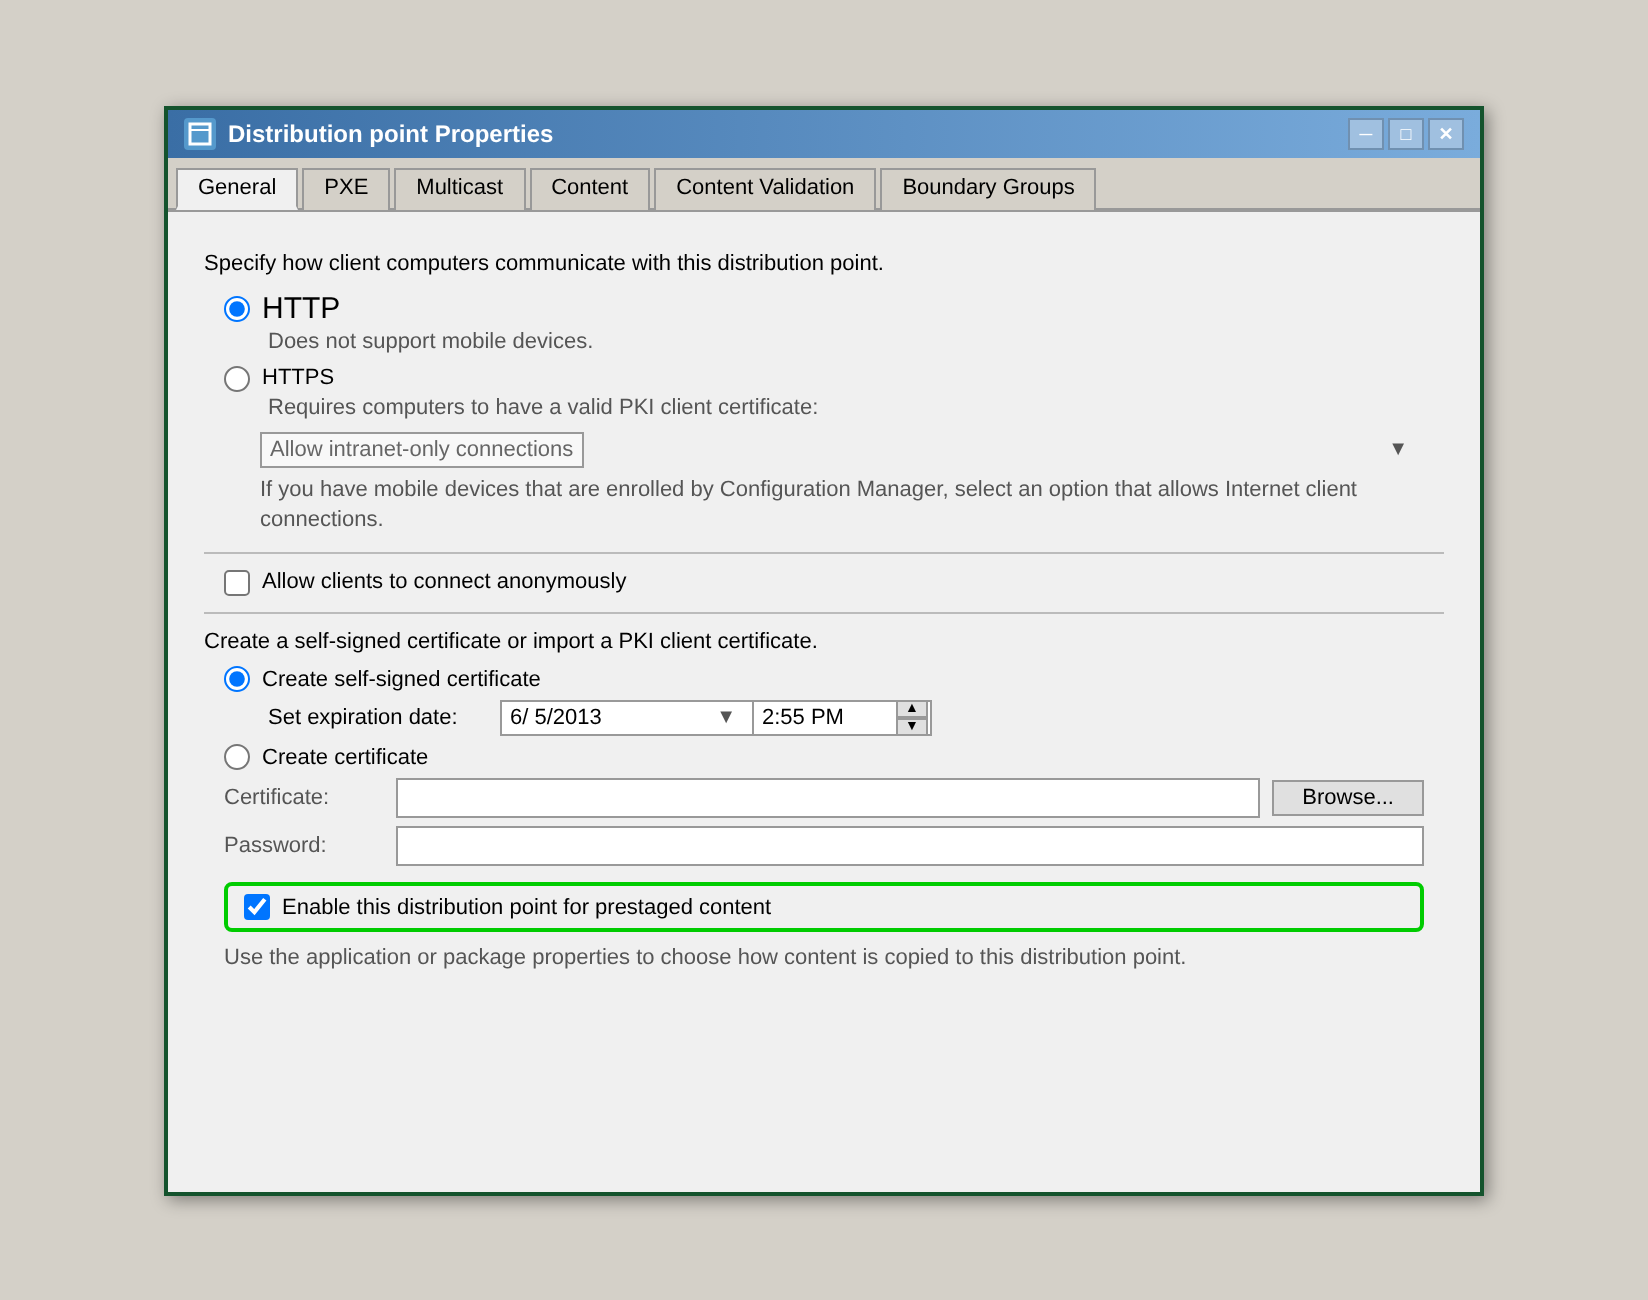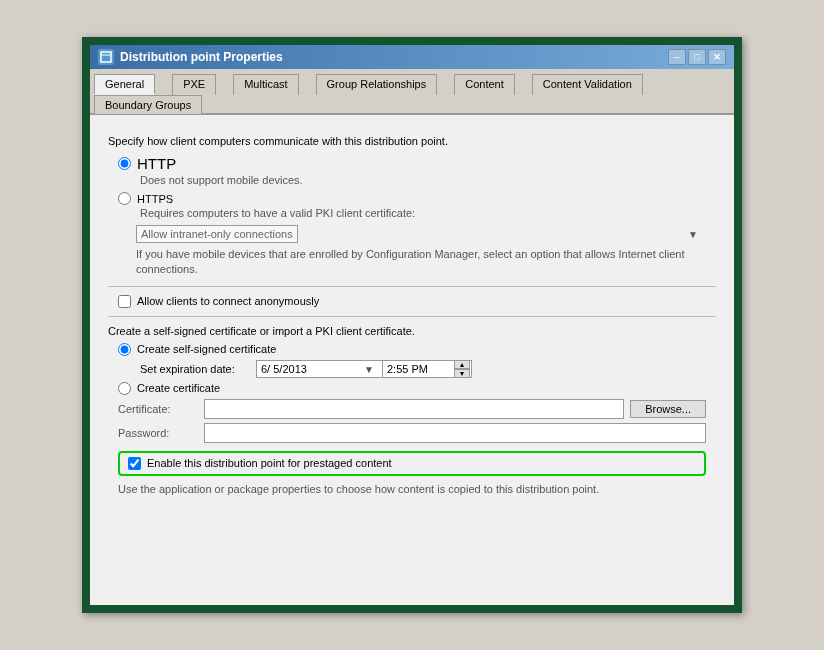--- a/index.html
+++ b/index.html
@@ -8,21 +8,21 @@
       font-size: 12px;
       background: #d4d0c8;
       display: flex;
       align-items: center;
       justify-content: center;
       min-height: 100vh;
     }
     .window {
       width: 660px;
       background: #eab308;
-      border: 8px solid #14532d;
+      border: 2px solid #14532d;
       box-shadow: 2px 2px 8px rgba(0,0,0,0.4);
     }
     .title-bar {
       background: linear-gradient(to right, #3a6ea5, #7aacdc);
       color: white;
       padding: 4px 8px;
       display: flex;
       align-items: center;
       font-size: 12px;
       font-weight: bold;
@@ -64,21 +64,21 @@
       flex-wrap: wrap;
     }
     .tab {
       padding: 3px 10px;
       background: #d4d0c8;
       border: 1px solid #999;
       border-bottom: none;
       cursor: pointer;
       font-size: 11px;
       color: #000;
-      margin-right: 17px;
+      margin-right: 2px;
       position: relative;
       bottom: -1px;
     }
     .tab.active {
       background: #f0f0f0;
       border-bottom: 2px solid #f0f0f0;
       font-weight: normal;
       z-index: 1;
     }
     .content {
@@ -286,21 +286,20 @@
       <div class="title-bar-btn">─</div>
       <div class="title-bar-btn">□</div>
       <div class="title-bar-btn">✕</div>
     </div>
   </div>
 
   <div class="tab-bar">
     <div class="tab active">General</div>
     <div class="tab">PXE</div>
     <div class="tab">Multicast</div>
-    <div class="tab">Group Relationships</div>
     <div class="tab">Content</div>
     <div class="tab">Content Validation</div>
     <div class="tab">Boundary Groups</div>
   </div>
 
   <div class="content">
     <p class="section-label">Specify how client computers communicate with this distribution point.</p>
 
     <div class="radio-row">
       <input type="radio" name="protocol" id="http" checked="" style="">

